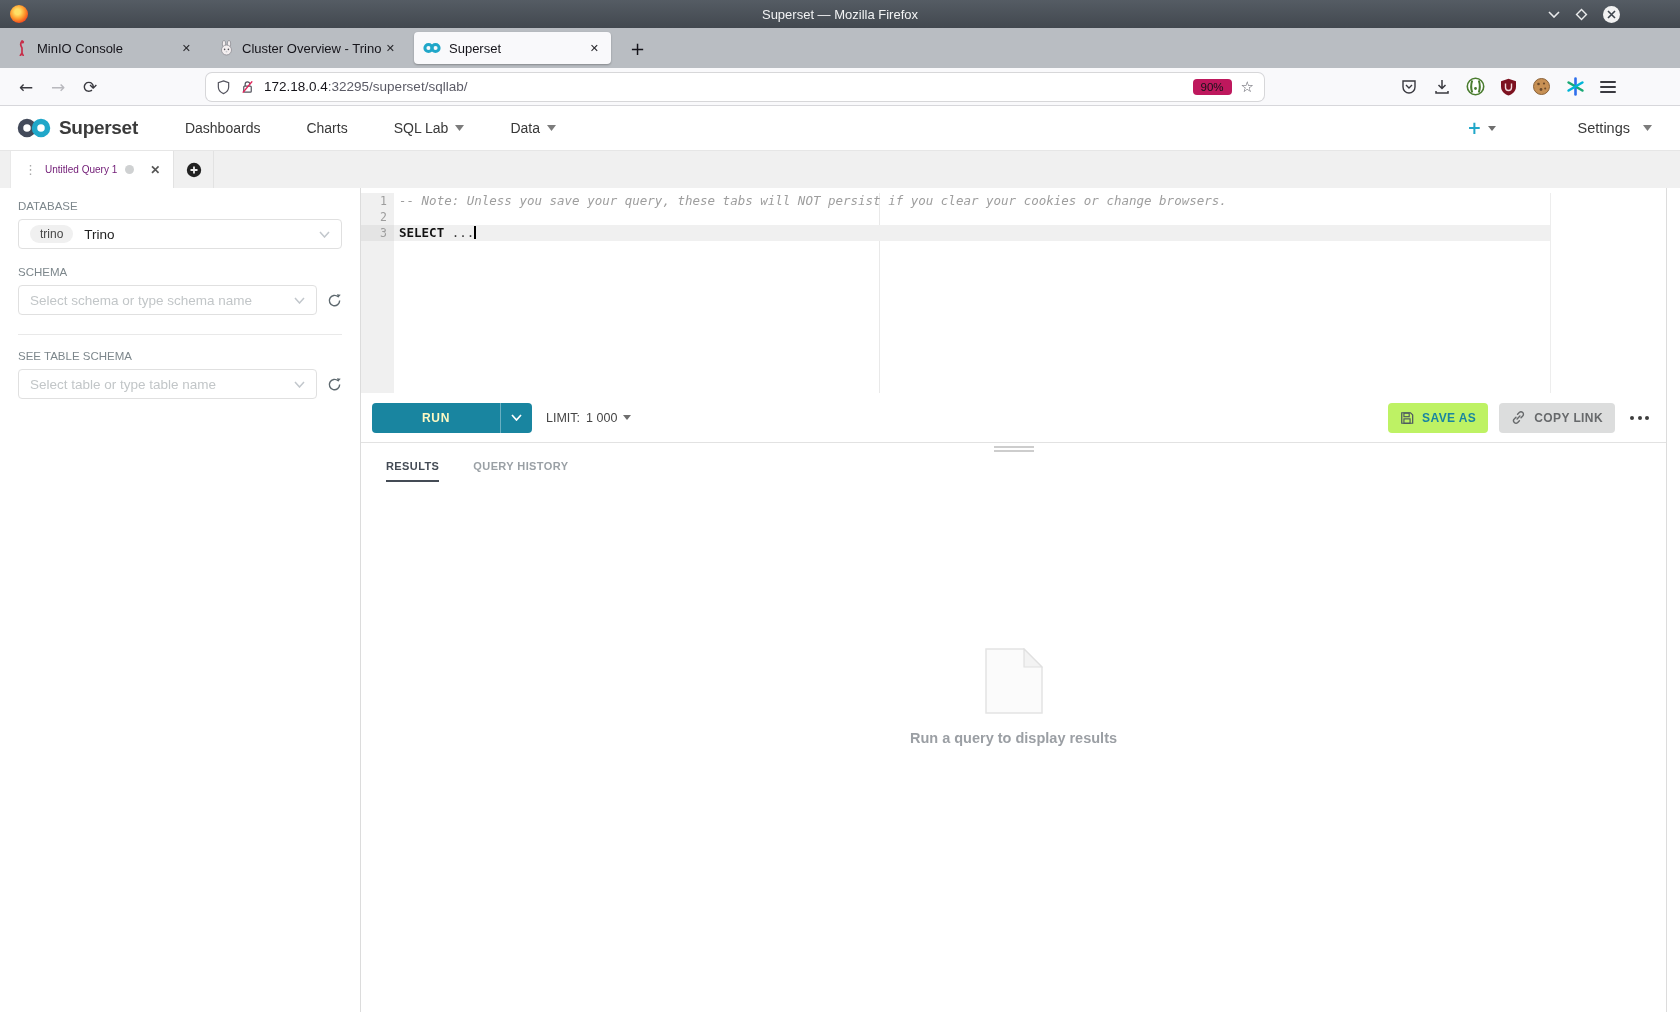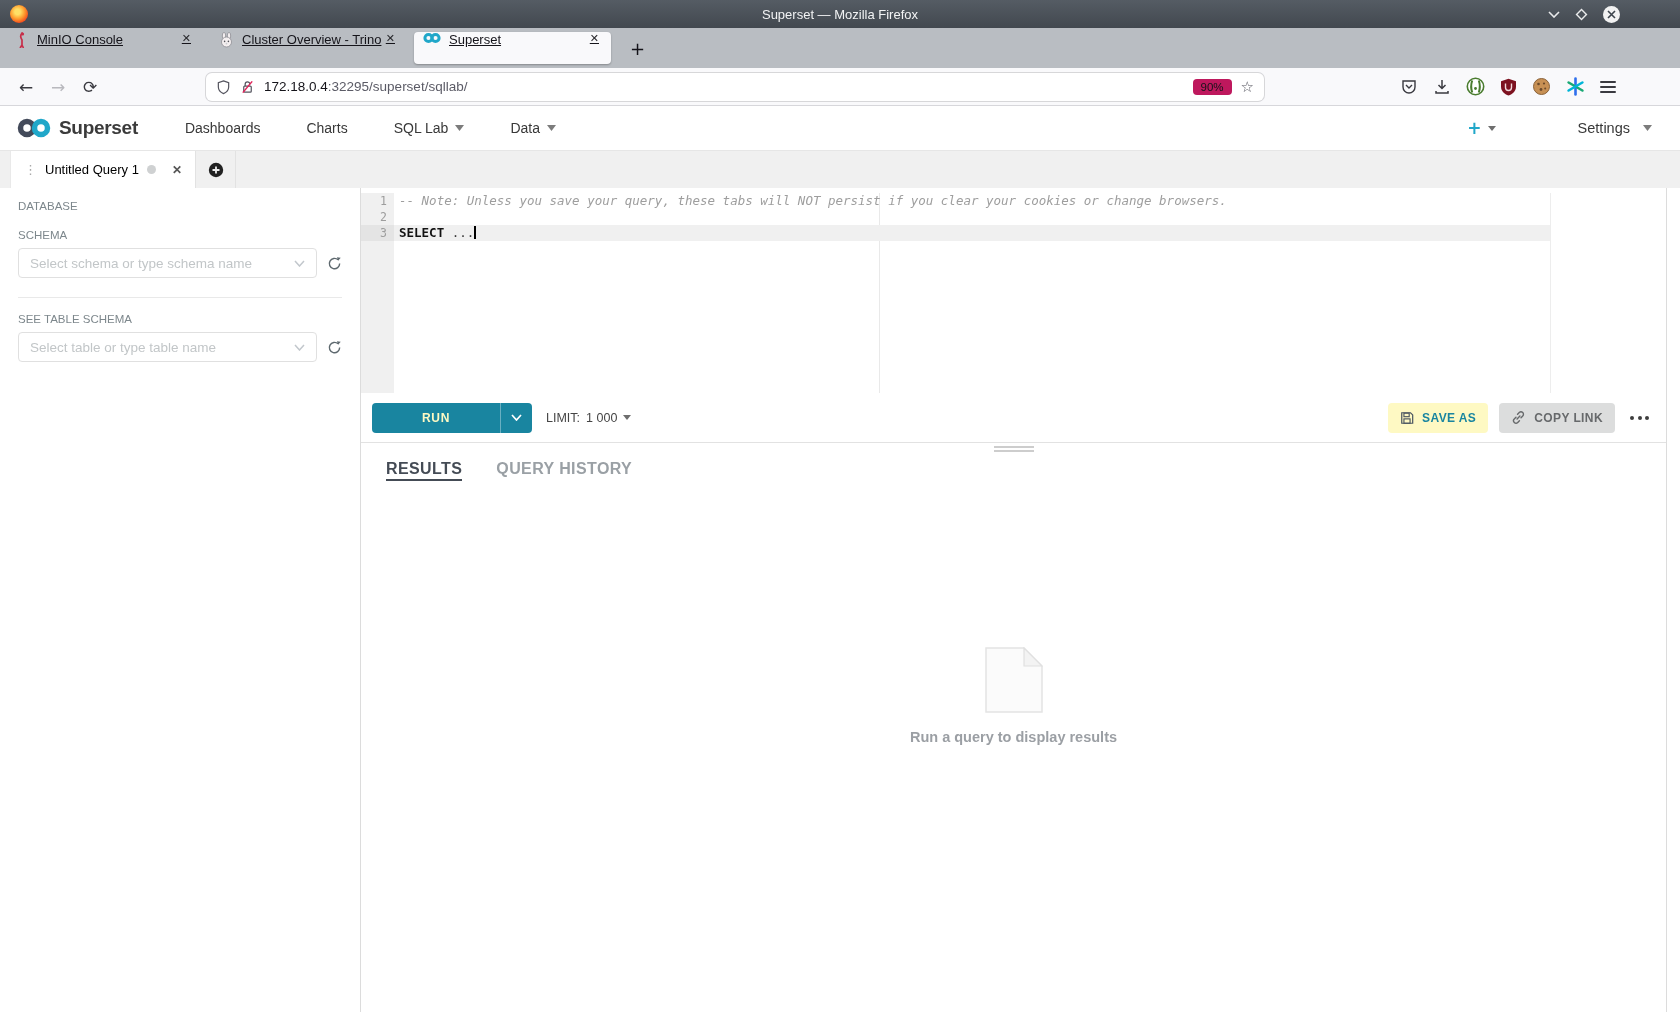--- a/index.html
+++ b/index.html
@@ -13,22 +13,22 @@
     background:radial-gradient(circle at 42% 38%, #ffe066 0 18%, #ff9d2e 46%, #f4511e 72%, #c2278c 100%); }
   .titlebar-title { position:absolute; left:0; right:0; text-align:center;
     color:#f2f3f4; font-size:13px; pointer-events:none; }
   .win-controls { margin-left:auto; display:flex; align-items:center; gap:15px; padding-right:50px; z-index:1; }
   .wc { color:#e9eaeb; display:flex; align-items:center; }
   .wc-close { width:17px; height:17px; border-radius:50%; background:#f2f2f2;
     display:flex; align-items:center; justify-content:center; }
 
   
   .tabstrip { height:40px; background:#b9bdc2; display:flex; align-items:center; padding-left:6px; }
-  .btab { width:197px; height:32px; border-radius:4px; display:flex; align-items:flex-start;
-    padding:0 9px; margin-right:7px; font-size:13px; color:#15141a;text-decoration:underline; }
+  .btab { width:197px; height:32px; border-radius:4px; display:flex; align-items:center;
+    padding:0 9px; margin-right:7px; font-size:13px; color:#15141a; }
   .btab.active { background:#f9f9fb; box-shadow:0 1px 2px rgba(0,0,0,.28); }
   .btab .t-label { flex:1; white-space:nowrap; overflow:hidden; margin-left:8px; }
   .t-close { font-size:11px; color:#27272b; padding:0 3px; }
   .newtab-btn { font-size:18px; color:#15141a; padding:0 12px; }
 
   
   .btoolbar { height:38px; background:#f9f9fb; border-bottom:1px solid #d7d7db;
     display:flex; align-items:center; padding:0 10px; position:relative; }
   .nav-btn { width:32px; text-align:center; font-size:17px; color:#3a3a40; }
   .nav-btn.disabled { color:#b9b9be; }
@@ -50,21 +50,21 @@
   .nav-item { font-size:14px; color:#383838; padding:0 23px; display:flex; align-items:center; gap:7px; }
   .nav-right { margin-left:auto; display:flex; align-items:center; padding-right:12px; }
   .plus-new { color:#20a7c9; font-weight:bold; font-size:17px; display:flex; align-items:center; gap:6px; }
   .settings { margin-left:82px; font-size:14.5px; color:#383838; display:flex; align-items:center; gap:13px; }
 
   
   .qtabs { height:38px; background:#f0f0f0; border-top:1px solid #e6e6e6; display:flex; }
   .qtab { height:100%; background:#fff; display:flex; align-items:center; gap:8px;
     padding:0 13px; margin-left:10px; border-right:1px solid #e2e2e2; border-left:1px solid #e9e9e9; }
   .qtab-grip { color:#a9a9a9; font-size:13px; }
-  .qtab-label { color:#000000; font-size:13px; }
+  .qtab-label { color:#701a75; font-size:10px; }
   .qtab-dot { width:9px; height:9px; border-radius:50%; background:#cfd1d2; }
   .qtab-close { color:#565656; font-size:12px; font-weight:bold; margin-left:8px; }
   .qtab-add { width:40px; display:flex; align-items:center; justify-content:center;
     border-right:1px solid #e2e2e2; }
 
   
   .content { display:flex; height:824px; }
   .sidebar { width:361px; border-right:1px solid #dcdcdc; padding:12px 18px 0; }
   .fld-label { font-size:11.5px; color:#7d878c; margin-bottom:7px; }
   .selectbox { height:30px; border:1px solid #e0e0e0; border-radius:4px; background:#fff;
@@ -101,30 +101,30 @@
     border-bottom:1px solid #e2e2e2; }
   .run-btn { display:flex; height:30px; border-radius:4px; overflow:hidden; }
   .run-main { width:128px; background:#1985a0; color:#fef9c3; font-size:12px; font-weight:bold;
     letter-spacing:.7px; display:flex; align-items:center; justify-content:center; }
   .run-caret { width:32px; background:#1985a0; border-left:1px solid rgba(255,255,255,.35);
     display:flex; align-items:center; justify-content:center; }
   .limit { margin-left:14px; font-size:12.5px; color:#454545; display:flex; align-items:center; gap:6px; }
   .rt-spacer { flex:1; }
   .pill-btn { height:30px; border-radius:4px; padding:0 12px; display:flex; align-items:center;
     gap:8px; font-size:12px; font-weight:bold; letter-spacing:.4px; }
-  .saveas { background:#fef9c3; color:#1985a0; }
+  .saveas { background:#bef264; color:#1985a0; }
   .copylink { background:#dcdddd; color:#67696b; margin-left:11px; }
   .more-dots { margin-left:15px; display:flex; gap:3.5px; }
   .more-dots i { width:4px; height:4px; border-radius:50%; background:#3e3e3e; }
 
   .drag-handle { width:40px; margin:3px auto 0; }
   .drag-handle div { height:1.5px; background:#cdcdcd; margin-bottom:2.5px; }
 
   .south-tabs { display:flex; gap:34px; padding-left:25px; margin-top:8px; }
-  .stab { font-size:16px; font-weight:bold; letter-spacing:.4px; color:#9aa0a5; padding-bottom:1px;
+  .stab { font-size:11px; font-weight:bold; letter-spacing:.4px; color:#9aa0a5; padding-bottom:8px;
     border-bottom:2.5px solid transparent; }
   .stab.active { color:#444b55; border-bottom-color:#444b55; }
 
   .empty-state { margin-top:166px; display:flex; flex-direction:column; align-items:center; }
   .empty-msg { margin-top:16px; font-size:14.5px; font-weight:bold; color:#9b9fa4; }
 </style>
 </head>
 <body>
 
 <div class="titlebar">
@@ -295,20 +295,29 @@
         <circle cx="8" cy="8" r="7.2" fill="#222"></circle>
         <path d="M8 4.5 V11.5 M4.5 8 H11.5" stroke="#f0f0f0" stroke-width="1.8"></path>
       </svg>
   </div>
 </div>
 
 <div class="content">
 
   <div class="sidebar">
     <div class="fld-label">DATABASE</div>
+    <div class="selectbox">
+      <span class="db-pill">trino</span>
+      <span class="db-name">Trino</span>
+      <span class="sel-chevron">
+          <svg width="11" height="7" viewBox="0 0 11 7">
+            <polyline points="1,1 5.5,6 10,1" fill="none" stroke="#c2c7cc" stroke-width="1.5"></polyline>
+          </svg>
+        </span>
+    </div>
 
     <div class="fld-label mt17">SCHEMA</div>
     <div class="sel-row">
       <div class="selectbox">
         <input class="sel-input" placeholder="Select schema or type schema name" style="">
         <span class="sel-chevron">
             <svg width="11" height="7" viewBox="0 0 11 7">
               <polyline points="1,1 5.5,6 10,1" fill="none" stroke="#c2c7cc" stroke-width="1.5"></polyline>
             </svg>
           </span>

